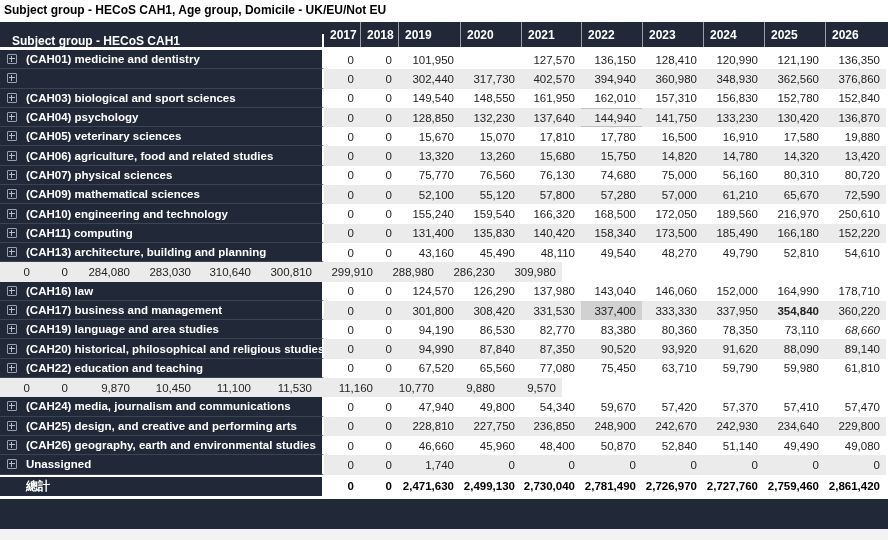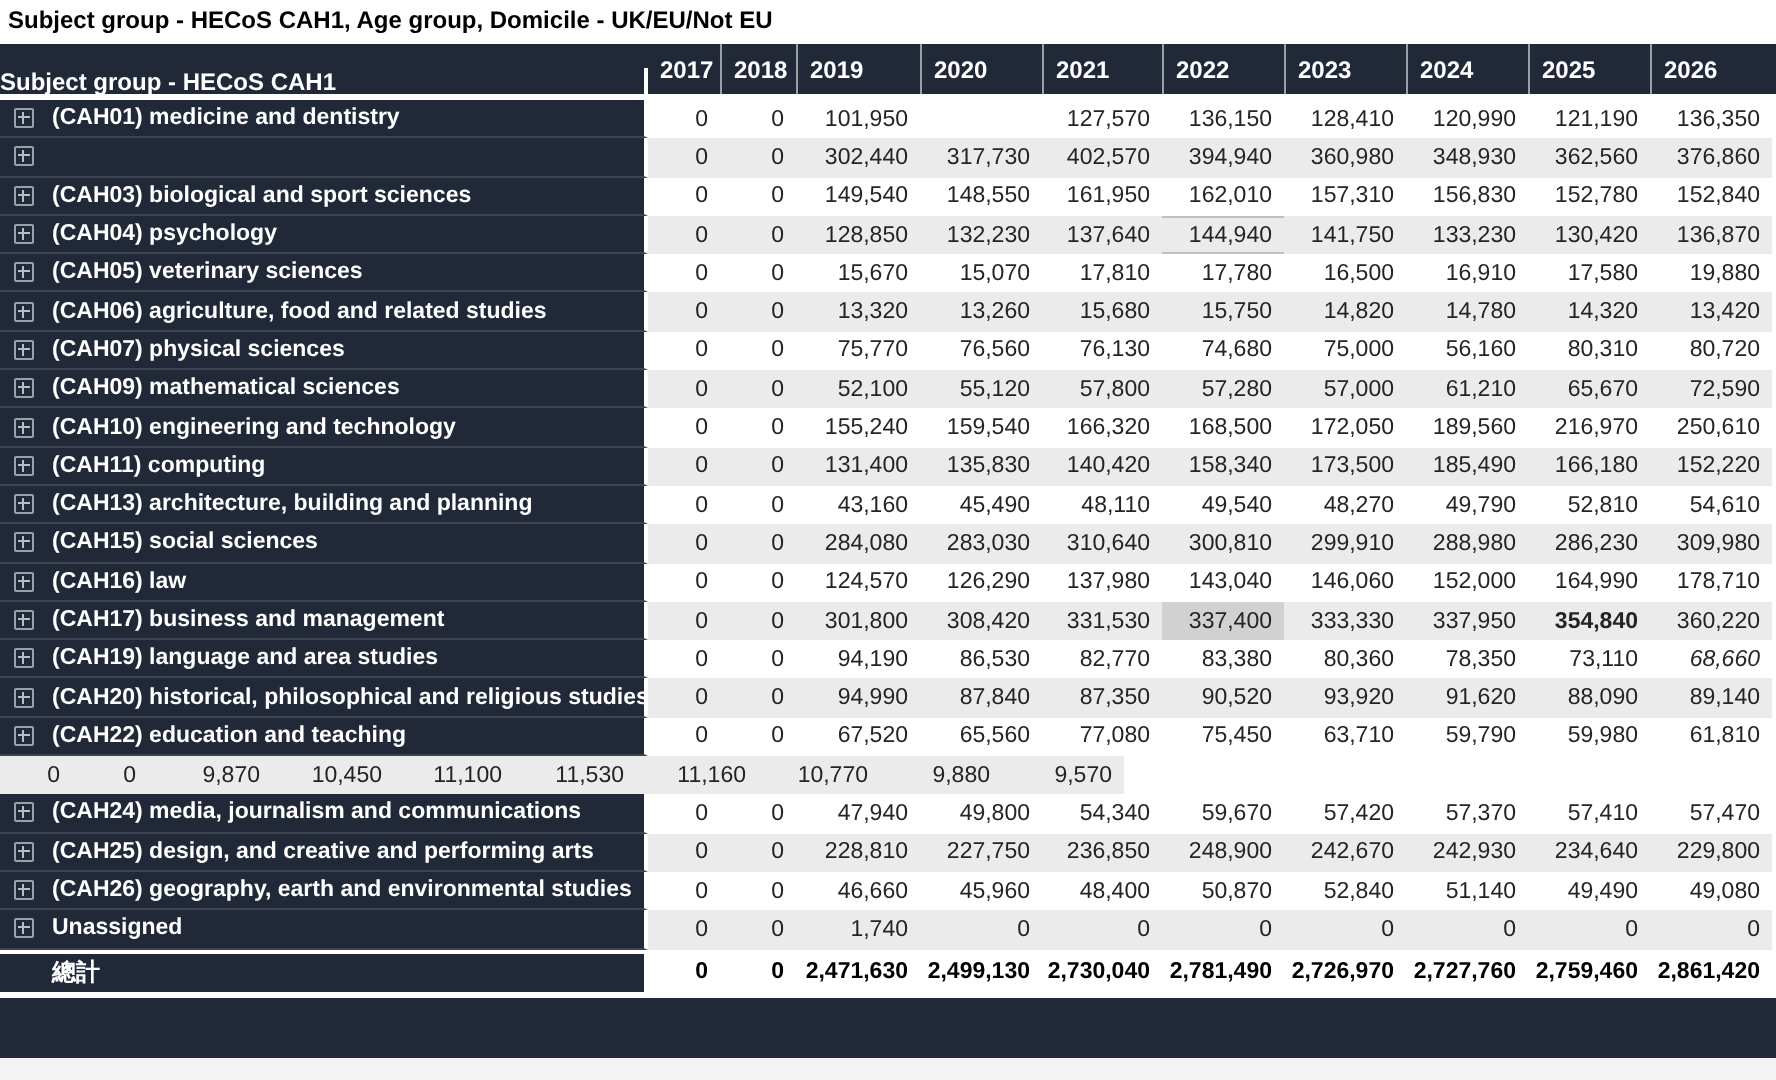--- a/index.html
+++ b/index.html
@@ -12,21 +12,21 @@
     height:22px; line-height:21px; padding-left:4px;
     font-size:12px; font-weight:bold; color:#000;
     white-space:nowrap;
   }
   .matrix{width:888px;}
   .hrow{display:flex; height:25px; background:#212938;}
   .hcell{
     box-sizing:border-box; display:flex; align-items:center;
     color:#fff; font-size:12px; font-weight:bold; overflow:hidden; white-space:nowrap;
   }
-  .hcell.hlabel{width:324px; padding-left:0; border-right:2px solid #ffffff;margin-top:12px;}
+  .hcell.hlabel{width:324px; padding-left:12px; border-right:2px solid #ffffff;margin-top:12px;}
   .hcell.year{padding-left:6px;}
   .hcell.year.sep{border-left:1px solid rgba(255,255,255,0.55);}
   .gap3{height:3px; background:#ffffff;}
   .gap2{height:2px; background:#ffffff;}
   .row{display:flex; height:19.3px;}
   .lcell{
     box-sizing:border-box; width:324px; border-right:2px solid #ffffff;
     background:#212938; color:#ffffff; display:flex; align-items:center;
     font-size:11.5px; font-weight:bold; white-space:nowrap; overflow:hidden;
     border-bottom:1px solid rgba(255,255,255,0.13);
@@ -248,24 +248,20 @@
           <div class="vcell" style="width: 62px;">43,160</div>
           <div class="vcell" style="width: 61px;">45,490</div>
           <div class="vcell" style="width: 60px;">48,110</div>
           <div class="vcell" style="width: 61px;">49,540</div>
           <div class="vcell" style="width: 61px;">48,270</div>
           <div class="vcell" style="width: 61px;">49,790</div>
           <div class="vcell" style="width: 61px;">52,810</div>
           <div class="vcell" style="width: 61px;">54,610</div>
         </div>
         <div class="row stripe">
-          <div class="lcell">
-            <span class="expand"></span>
-            <span>(CAH15) social sciences</span>
-          </div>
           <div class="vcell" style="width: 36px;">0</div>
           <div class="vcell" style="width: 38px;">0</div>
           <div class="vcell" style="width: 62px;">284,080</div>
           <div class="vcell" style="width: 61px;">283,030</div>
           <div class="vcell" style="width: 60px;">310,640</div>
           <div class="vcell" style="width: 61px;">300,810</div>
           <div class="vcell" style="width: 61px;">299,910</div>
           <div class="vcell" style="width: 61px;">288,980</div>
           <div class="vcell" style="width: 61px;">286,230</div>
           <div class="vcell" style="width: 61px;">309,980</div>

